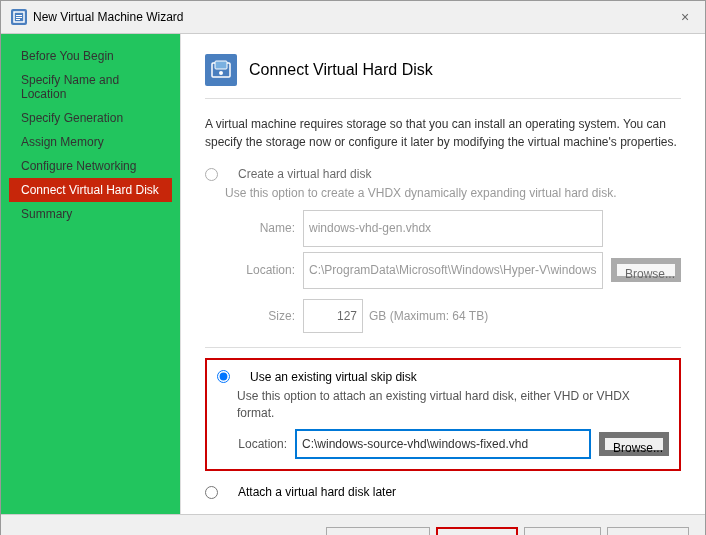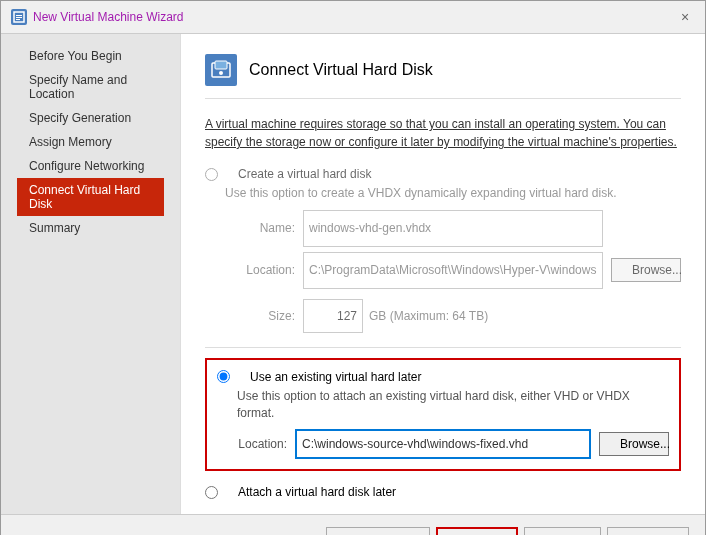--- a/index.html
+++ b/index.html
@@ -35,41 +35,41 @@
       width: 16px;
       height: 16px;
       background: #4a7fbf;
       border-radius: 2px;
       display: flex;
       align-items: center;
       justify-content: center;
     }
     .titlebar-title {
       font-size: 12px;
-      color: #a21caf;
+      color: #000000;
     }
     .titlebar-close {
       width: 20px;
       height: 20px;
       display: flex;
       align-items: center;
       justify-content: center;
       cursor: pointer;
       font-size: 14px;
       color: #666;
     }
     .content {
       display: flex;
       height: 480px;
     }
     .sidebar {
       width: 180px;
-      background: #e5e5e5;
+      background: #22c55e;
       border-right: 1px solid #ddd;
-      padding: 10px 16px;
+      padding: 10px 8px;
     }
     .sidebar-item {
       padding: 5px 12px;
       font-size: 12px;
       color: #333;
       cursor: pointer;
     }
     .sidebar-item.active {
       background: #c7260a;
       color: #fff;
@@ -101,21 +101,20 @@
     .main-header-title {
       font-size: 16px;
       font-weight: normal;
       color: #000;
     }
     .description {
       font-size: 12px;
       color: #333;
       margin-bottom: 16px;
       line-height: 1.5;
-      text-decoration: underline;
     }
     .radio-section {
       margin-bottom: 14px;
     }
     .radio-label {
       display: flex;
       align-items: center;
       gap: 20px;
       font-size: 12px;
       cursor: pointer;
@@ -144,23 +143,23 @@
     }
     .field-input {
       border: 1px solid #aaa;
       padding: 3px 5px;
       font-size: 12px;
       background: #fff;
       height: 37px;
       color: #555;
     }
     .browse-btn {
-      border: 1px solid #737373;
-      background: #f0f0f0;
-      padding: 3px 20px;
+      border: 6px solid #737373;
+      background: #f0f0f0;
+      padding: 3px 8px;
       font-size: 12px;
       cursor: pointer;
       height: 24px;
     }
     .size-row {
       display: grid;
       grid-template-columns: 70px 1fr 70px;
       gap: 23px 8px;
       margin-left: 20px;
       align-items: center;
@@ -303,21 +302,21 @@
           </div>
           <span></span>
         </div>
       </div>
 
       <div class="separator-line"></div>
 
       <div class="existing-section">
         <label class="radio-label">
           <input type="radio" name="vhd-option" checked="" style="">
-          <span>Use an existing virtual hard later</span>
+          <span>Use an existing virtual skip disk</span>
         </label>
         <p class="radio-desc">Use this option to attach an existing virtual hard disk, either VHD or VHDX format.</p>
         <div class="existing-location-row">
           <span class="field-label">Location:</span>
           <input class="location-input-active" type="text" value="C:\windows-source-vhd\windows-fixed.vhd" style="">
           <button class="browse-btn">Browse...</button>
         </div>
       </div>
 
       <div class="radio-section">

